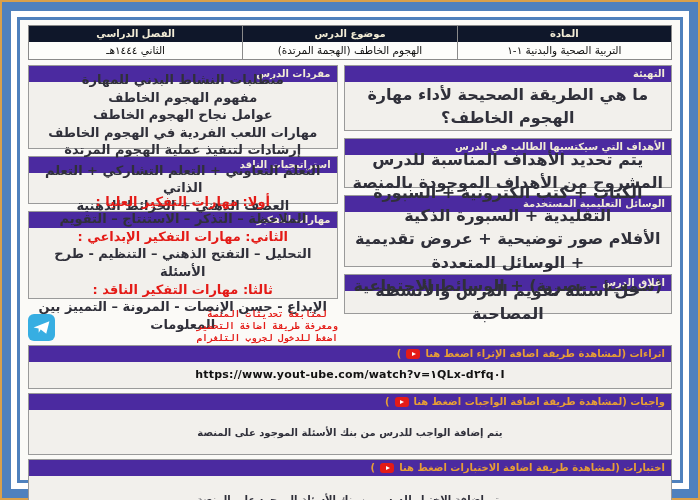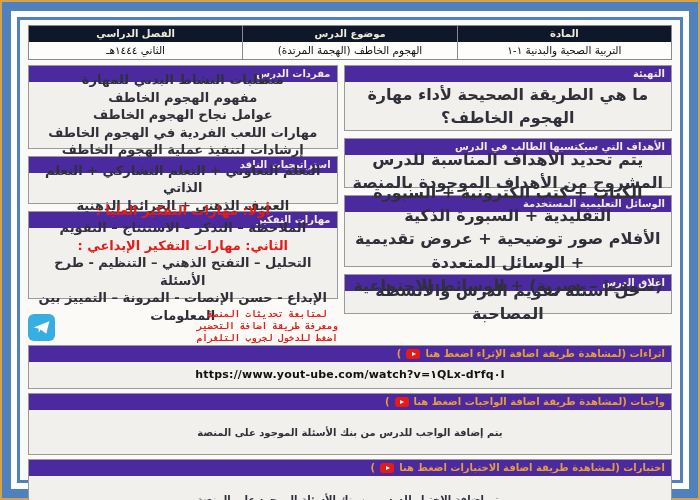--- a/index.html
+++ b/index.html
@@ -95,37 +95,38 @@
       </div>
 
       <div class="col-l">
         <div class="box">
           <div class="box-head">مفردات الدرس</div>
           <div class="box-body h62 small">
             <span class="tline">متطلبات النشاط البدني للمهارة</span>
             <span class="tline">مفهوم الهجوم الخاطف</span>
             <span class="tline">عوامل نجاح الهجوم الخاطف</span>
             <span class="tline">مهارات اللعب الفردية في الهجوم الخاطف</span>
-            <span class="tline">إرشادات لتنفيذ عملية الهجوم الخاطف</span>
+            <span class="tline">إرشادات لتنفيذ عملية الهجوم المرتدة</span>
           </div>
         </div>
         <div class="box">
           <div class="box-head">استراتيجيات الناقد</div>
           <div class="box-body h28 small">
             <span class="tline">التعلم التعاوني + التعلم التشاركي + التعلم الذاتي</span>
             <span class="tline">العصف الذهني + الخرائط الذهنية</span>
           </div>
         </div>
         <div class="box">
           <div class="box-head">مهارات التفكير</div>
           <div class="box-body small" style="height:66px">
             <span class="tline red">أولا: مهارات التفكير العليا :</span>
             <span class="tline">الملاحظة – التذكر – الاستنتاج – التقويم</span>
             <span class="tline red">الثاني: مهارات التفكير الإبداعي :</span>
             <span class="tline">التحليل – التفتح الذهني – التنظيم - طرح الأسئلة</span>
+            <span class="tline red">ثالثا: مهارات التفكير الناقد :</span>
             <span class="tline">الإبداع - حسن الإنصات - المرونة – التمييز بين المعلومات</span>
           </div>
         </div>
         <div class="tg-row">
           <div class="tg-text">
             <span class="tline">لمتابعة تحديثات المنصة</span>
             <span class="tline">ومعرفة طريقة اضافة التحضير</span>
             <span class="tline">اضغط للدخول لجروب التلغرام</span>
           </div>
           <div class="tg-icon">

